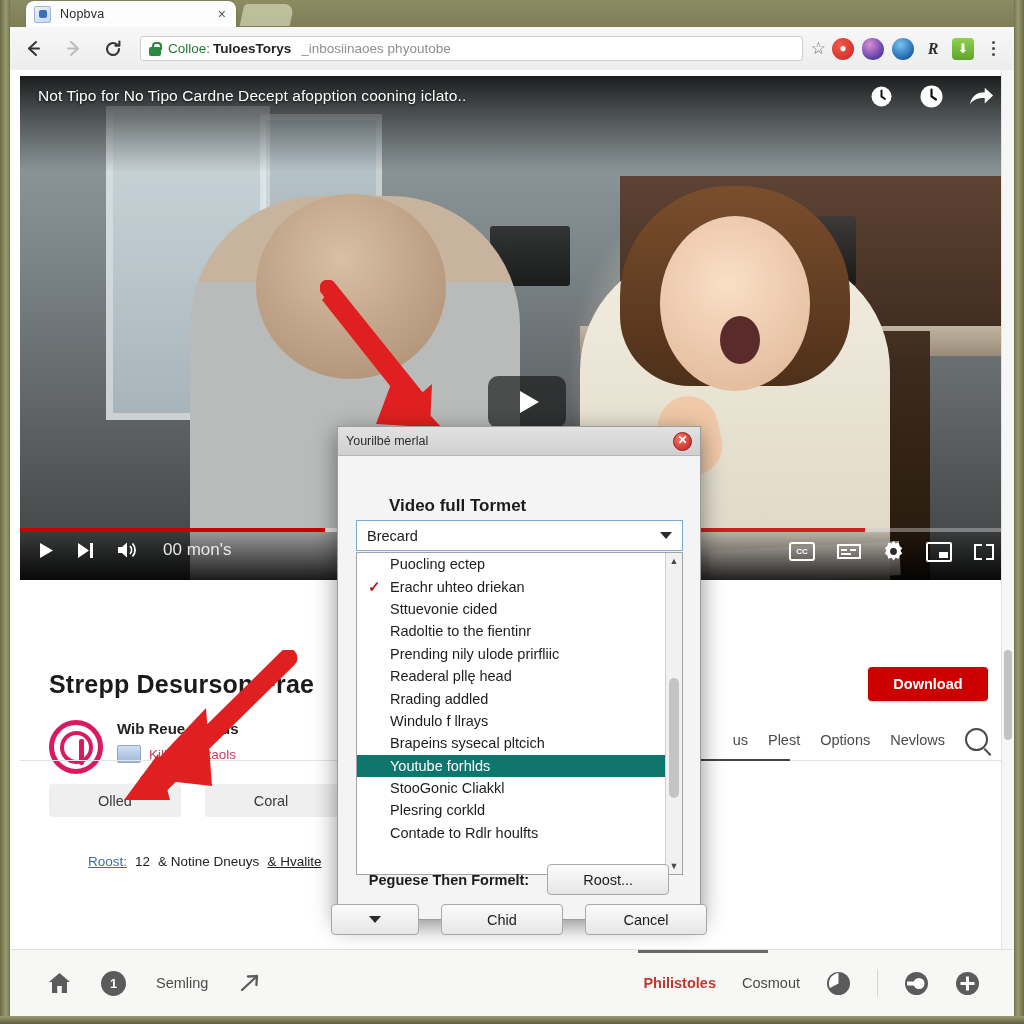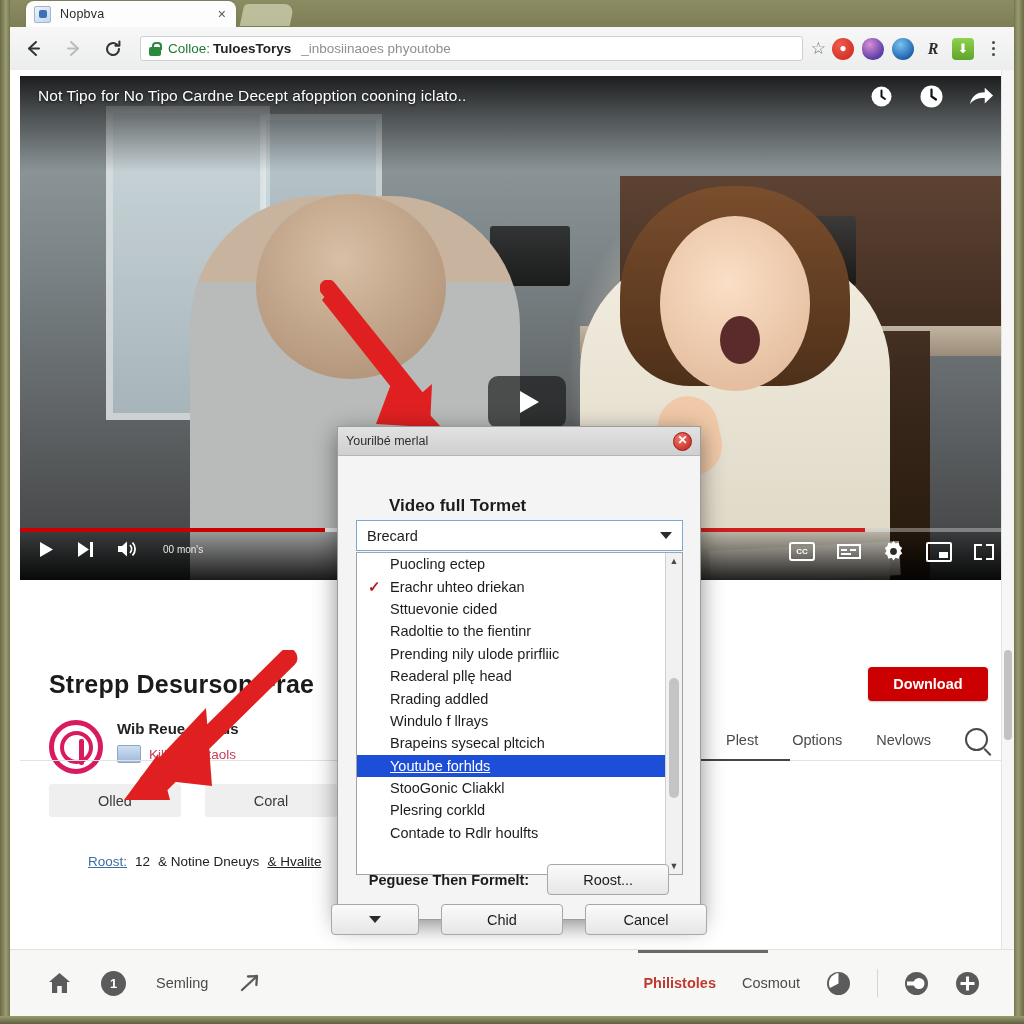--- a/index.html
+++ b/index.html
@@ -123,21 +123,21 @@
     border-bottom:11px solid transparent;margin-left:5px;}
   .ctrlbar{position:absolute;left:0;bottom:0;width:988px;height:52px;
     background:linear-gradient(180deg,rgba(0,0,0,.12),rgba(0,0,0,.86));}
   .progress{position:absolute;left:0;top:0;width:988px;height:4px;background:rgba(255,255,255,.35);}
   .progress .buf{position:absolute;left:0;top:0;height:4px;width:600px;background:rgba(255,255,255,.55);}
   .progress .pl{position:absolute;left:0;top:0;height:4px;width:305px;background:#cc0000;}
   .progress .pl2{position:absolute;left:600px;top:0;height:4px;width:245px;background:#cc0000;opacity:.85;}
   .ctrl-left{position:absolute;left:18px;top:12px;display:flex;align-items:center;gap:22px;color:#fff;}
   .ctrl-right{position:absolute;right:14px;top:13px;display:flex;align-items:center;gap:22px;}
   .ci{display:flex;align-items:center;justify-content:center;color:#fff;}
-  .time{color:#e8e8e8;font-size:10px;margin-left:2px;}
+  .time{color:#e8e8e8;font-size:17px;margin-left:2px;}
   .cc-box{width:22px;height:15px;border:2px solid #fff;border-radius:3px;
     display:flex;align-items:center;justify-content:center;color:#fff;font-size:8px;font-weight:bold;}
   .mini{width:22px;height:16px;border:2px solid #fff;border-radius:2px;position:relative;}
   .mini:after{content:"";position:absolute;right:2px;bottom:2px;width:9px;height:6px;background:#fff;}
   .fs{width:20px;height:16px;position:relative;}
   .fs span{position:absolute;width:6px;height:6px;border:2px solid #fff;}
   .fs .a{left:0;top:0;border-right:none;border-bottom:none;}
   .fs .b{right:0;top:0;border-left:none;border-bottom:none;}
   .fs .c{left:0;bottom:0;border-right:none;border-top:none;}
   .fs .d{right:0;bottom:0;border-left:none;border-top:none;}
@@ -152,21 +152,21 @@
   .avatar .inner{width:33px;height:33px;border-radius:50%;border:4px solid #d81b60;box-sizing:border-box;}
   .avatar .bar{position:absolute;left:25px;top:14px;width:5px;height:26px;background:#d81b60;border-radius:2px;}
   .chan-txt .name{font-size:15px;color:#222;font-weight:bold;}
   .chan-txt .sub{display:flex;align-items:center;gap:8px;margin-top:8px;}
   .sub-ic{width:22px;height:16px;border-radius:2px;background:linear-gradient(180deg,#cfe0f2,#9fb9d8);
     border:1px solid #8da8c6;}
   .sub-txt{font-size:13.5px;color:#c2405c;}
   .dlbtn{position:absolute;right:20px;top:77px;width:120px;height:34px;background:#cc0000;
     border-radius:4px;color:#fff;font-size:14.5px;display:flex;align-items:center;justify-content:center;
     font-weight:bold;box-shadow:0 1px 2px rgba(0,0,0,.22);}
-  .navtabs{position:absolute;right:20px;top:138px;display:flex;align-items:center;gap:34px;}
+  .navtabs{position:absolute;right:20px;top:138px;display:flex;align-items:center;gap:20px;}
   .navtab{font-size:14.5px;color:#4a4a4a;}
   .navtab.cut{color:#4a4a4a;}
   .searchic{width:19px;height:19px;border:2px solid #4a4a4a;border-radius:50%;position:relative;}
   .searchic:after{content:"";position:absolute;right:-6px;bottom:-4px;width:9px;height:2px;
     background:#4a4a4a;transform:rotate(45deg);}
   .navrule{position:absolute;left:10px;top:690px;width:988px;height:1px;background:#e3e3e3;}
   .navrule .act{position:absolute;right:218px;top:-1px;width:160px;height:2px;background:#444;}
 
   
   .chips{position:absolute;left:39px;top:714px;display:flex;gap:24px;}
@@ -212,21 +212,21 @@
   .combo{position:absolute;left:18px;top:64px;width:327px;height:31px;background:#fff;
     border:1px solid #7aa9d4;box-sizing:border-box;display:flex;align-items:center;padding:0 10px;}
   .combo-val{font-size:14.5px;color:#1c1c1c;flex:1 1 auto;}
   .caret{width:0;height:0;border-left:6px solid transparent;border-right:6px solid transparent;
     border-top:7px solid #2b2b2b;}
   .listbox{position:absolute;left:18px;top:96px;width:327px;height:323px;background:#fff;
     border:1px solid #a3a3a3;box-sizing:border-box;overflow:hidden;}
   .lb-items{position:absolute;left:0;top:0;width:310px;}
   .lb-item{height:22.4px;display:flex;align-items:center;padding-left:33px;
     font-size:14.5px;color:#1d1d1d;white-space:nowrap;position:relative;box-sizing:border-box;}
-  .lb-item.sel{background:#1d4ed8;color:#fff;width:310px;text-decoration:underline;}
+  .lb-item.sel{background:#0f766e;color:#fff;width:310px;}
   .lb-item .check{position:absolute;left:11px;top:3px;color:#b01c1c;font-size:15px;font-weight:bold;}
   .lb-sb{position:absolute;right:0;top:0;width:16px;height:321px;background:#f1f1f1;
     border-left:1px solid #d0d0d0;}
   .lb-sb .up,.lb-sb .dn{height:16px;display:flex;align-items:center;justify-content:center;
     color:#4a4a4a;font-size:9px;}
   .lb-sb .dn{position:absolute;bottom:0;left:0;right:0;}
   .lb-sb .thumb{position:absolute;left:3px;top:125px;width:10px;height:120px;
     background:#c4c4c4;border-radius:5px;}
   .dlg-row{position:absolute;left:0;top:408px;width:362px;display:flex;align-items:center;
     justify-content:center;gap:18px;}

